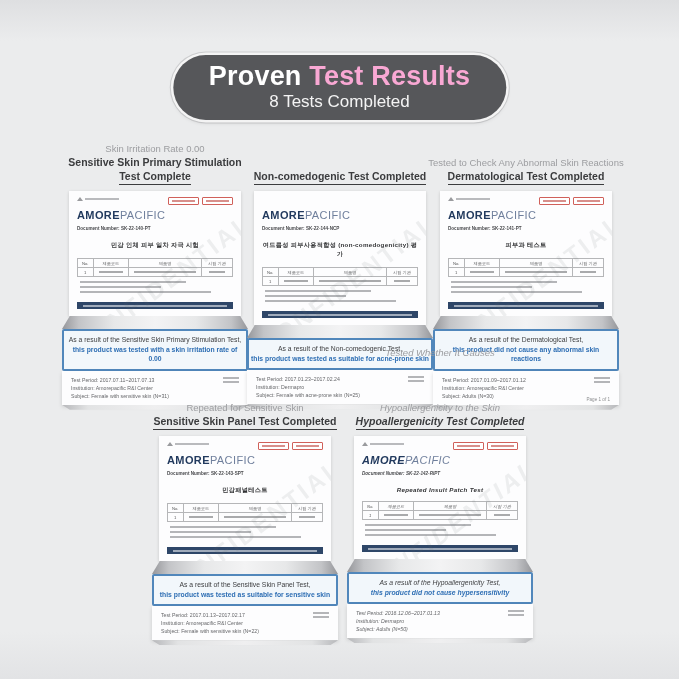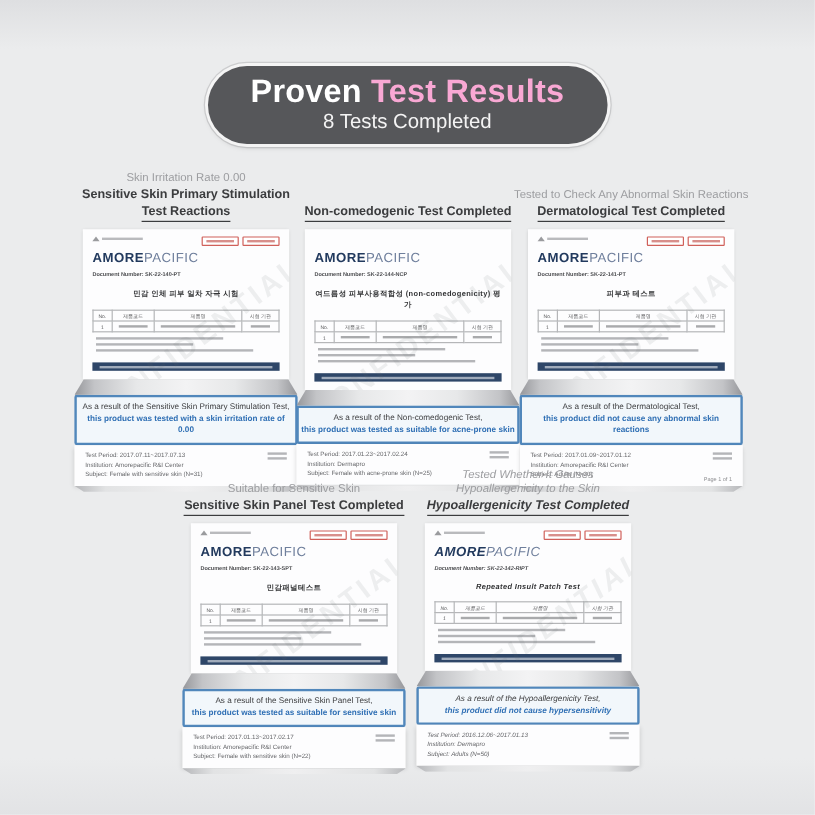--- a/index.html
+++ b/index.html
@@ -28,21 +28,21 @@
   .pos1{ left:247px; top:141px; }
   .pos2{ left:433px; top:141px; }
   .pos3{ left:152px; top:386px; }
   .pos4{ left:347px; top:386px;font-style:italic; }
 
   .title{
     width:216px; margin-left:-15px; height:44px;
     display:flex; flex-direction:column; justify-content:flex-end;
     text-align:center; margin-bottom:6px;
   }
-  .t-gray{ font-size:9.5px; color:#9c9da0; line-height:1.3; }
+  .t-gray{ font-size:9.5px; color:#9c9da0; line-height:1.3;margin-top:43px; }
   .t-bold{ font-size:10.5px; color:#3b3c3e; font-weight:bold; line-height:1.3; }
   .t-main{ font-size:10.5px; color:#3b3c3e; font-weight:bold; line-height:1.35; }
   .t-main > span{ display:inline-block; border-bottom:1.5px solid #3b3c3e; padding-bottom:.5px; }
 
   .paper-wrap{ position:relative; }
   .paper{
     margin:0 7px; background:#fdfdfe; padding:6px 8px 7px;
     position:relative; overflow:hidden;
     box-shadow:0 1px 3px rgba(0,0,0,.16);
   }
@@ -109,21 +109,21 @@
   <div class="pill-line1"><span data-bind="header.title_white">Proven</span> <span class="pill-accent" data-bind="header.title_accent">Test Results</span></div>
   <div class="pill-line2" data-bind="header.subtitle">8 Tests Completed</div>
 </div>
 
 <div id="certs">
     <div class="cert pos0 v-full">
     <div class="title">
       <span class="t-gray" data-bind="certs.0.title_pre1">Skin Irritation Rate 0.00</span>
 
       <span class="t-bold" data-bind="certs.0.title_bold1">Sensitive Skin Primary Stimulation</span>
-      <span class="t-main"><span data-bind="certs.0.title_main">Test Reactions</span></span>
+      <span class="t-main"><span data-bind="certs.0.title_main">Test Complete</span></span>
     </div>
     <div class="paper-wrap">
       <div class="paper">
         <div class="logo-row">
           <span class="mini-logo">
               <i class="mini-tri"></i>
               <i class="mini-bar"></i>
             </span>
           <span class="stamps">
             <span class="stamp">
@@ -331,21 +331,21 @@
             <i></i>
             <i></i>
           </span>
         <span class="pagelabel" data-bind="certs.2.page_label">Page 1 of 1</span>
       </div>
       <div class="bwedge"></div>
     </div>
   </div>
     <div class="cert pos3 v-full">
     <div class="title">
-      <span class="t-gray" data-bind="certs.3.title_pre1">Suitable for Sensitive Skin</span>
+      <span class="t-gray" data-bind="certs.3.title_pre1">Repeated for Sensitive Skin</span>
 
       <span class="t-main"><span data-bind="certs.3.title_main">Sensitive Skin Panel Test Completed</span></span>
     </div>
     <div class="paper-wrap">
       <div class="paper">
         <div class="logo-row">
           <span class="mini-logo">
               <i class="mini-tri"></i>
               <i class="mini-bar"></i>
             </span>

